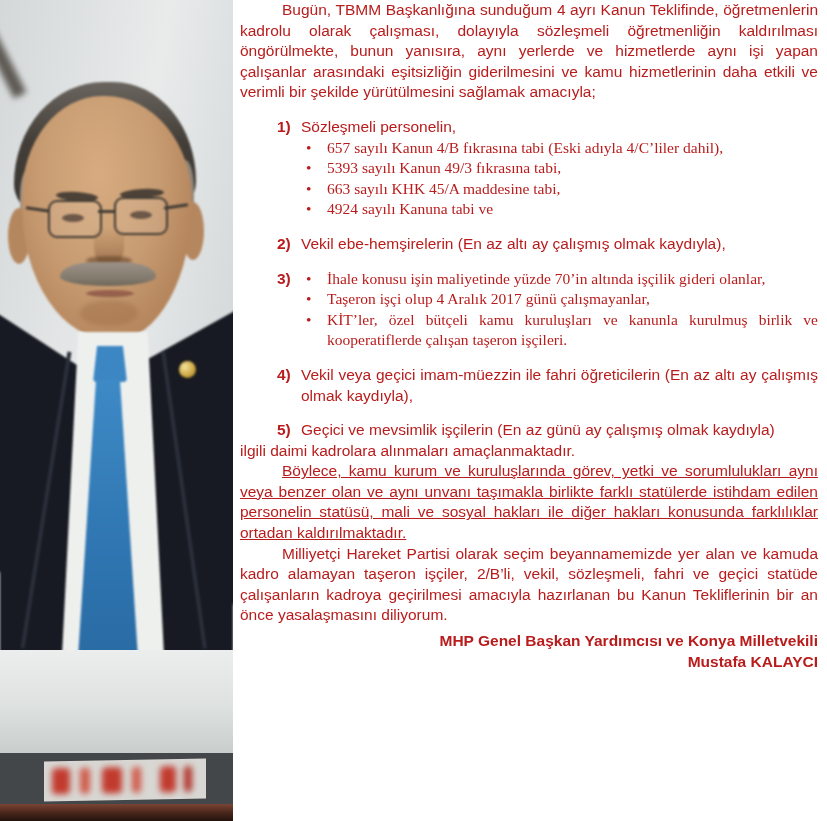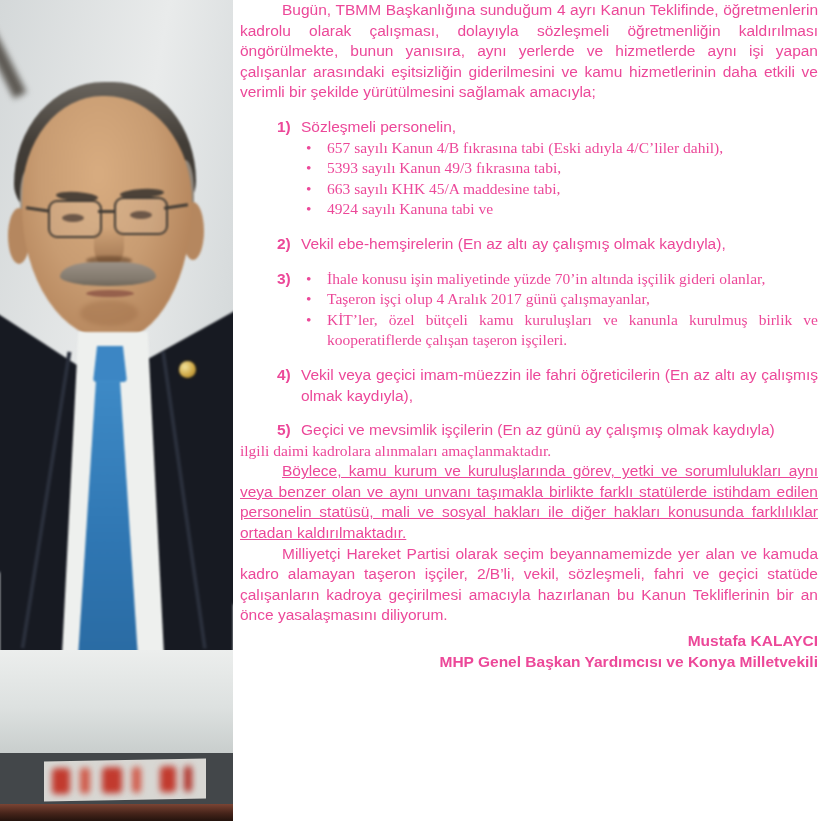--- a/index.html
+++ b/index.html
@@ -64,32 +64,32 @@
   .blob2{left:36px;width:10px;background:#d05a4a;}
   .blob3{left:58px;width:20px;}
   .blob4{left:88px;width:9px;background:#d05a4a;}
   .blob5{left:116px;width:16px;}
   .blob6{left:140px;width:8px;background:#b03028;}
   .desk-wood{left:0;top:804px;width:233px;height:17px;background:linear-gradient(180deg,#7a4434 0%,#46241a 55%,#23130d 100%);}
 
   
   .doc{
     position:absolute;left:240px;top:0;width:578px;
-    font-size:15.5px;line-height:20.6px;color:#ec4899;
+    font-size:15.5px;line-height:20.6px;color:#b91c1c;
     text-align:justify;
   }
   .doc p{margin:0;}
   .p1{margin-top:46px;text-indent:42px;}
   .item{margin-top:14px;}
   .item-line{position:relative;padding-left:61px;}
   .item-num{position:absolute;left:37px;font-weight:700;}
   .bullets{margin:0;padding:0;list-style:none;}
   .bullets li{position:relative;padding-left:87px;font-family:Liberation Serif, serif;}
   .bullets li::before{content:"\2022";position:absolute;left:66px;}
-  .closing{margin-top:15px;font-family:Liberation Serif, serif;}
+  .closing{margin-top:15px;}
   .p2{margin-top:16px;text-indent:42px;text-decoration:underline;}
   .p3{margin-top:8px;text-indent:42px;}
   .signature{margin-top:5px;text-align:right;font-weight:700;}
 </style>
 </head>
 <body>
 
 <div class="photo">
   <div class="photo-bg"></div>
   <div class="streak"></div>
@@ -193,17 +193,17 @@
     </div>
   </div>
 
   <p class="closing">ilgili daimi kadrolara alınmaları amaçlanmaktadır.</p>
 
   <p class="p2">Böylece, kamu kurum ve kuruluşlarında görev, yetki ve sorumlulukları aynı veya benzer olan ve aynı unvanı taşımakla birlikte farklı statülerde istihdam edilen personelin statüsü, mali ve sosyal hakları ile diğer hakları konusunda farklılıklar ortadan kaldırılmaktadır.</p>
 
   <p class="p3">Milliyetçi Hareket Partisi olarak seçim beyannamemizde yer alan ve kamuda kadro alamayan taşeron işçiler, 2/B’li, vekil, sözleşmeli, fahri ve geçici statüde çalışanların kadroya geçirilmesi amacıyla hazırlanan bu Kanun Tekliflerinin bir an önce yasalaşmasını diliyorum.</p>
 
   <div class="signature">
+    <div>MHP Genel Başkan Yardımcısı ve Konya Milletvekili</div>
     <div>Mustafa KALAYCI</div>
-    <div>MHP Genel Başkan Yardımcısı ve Konya Milletvekili</div>
   </div>
 
 </div>
 
 </body></html>

